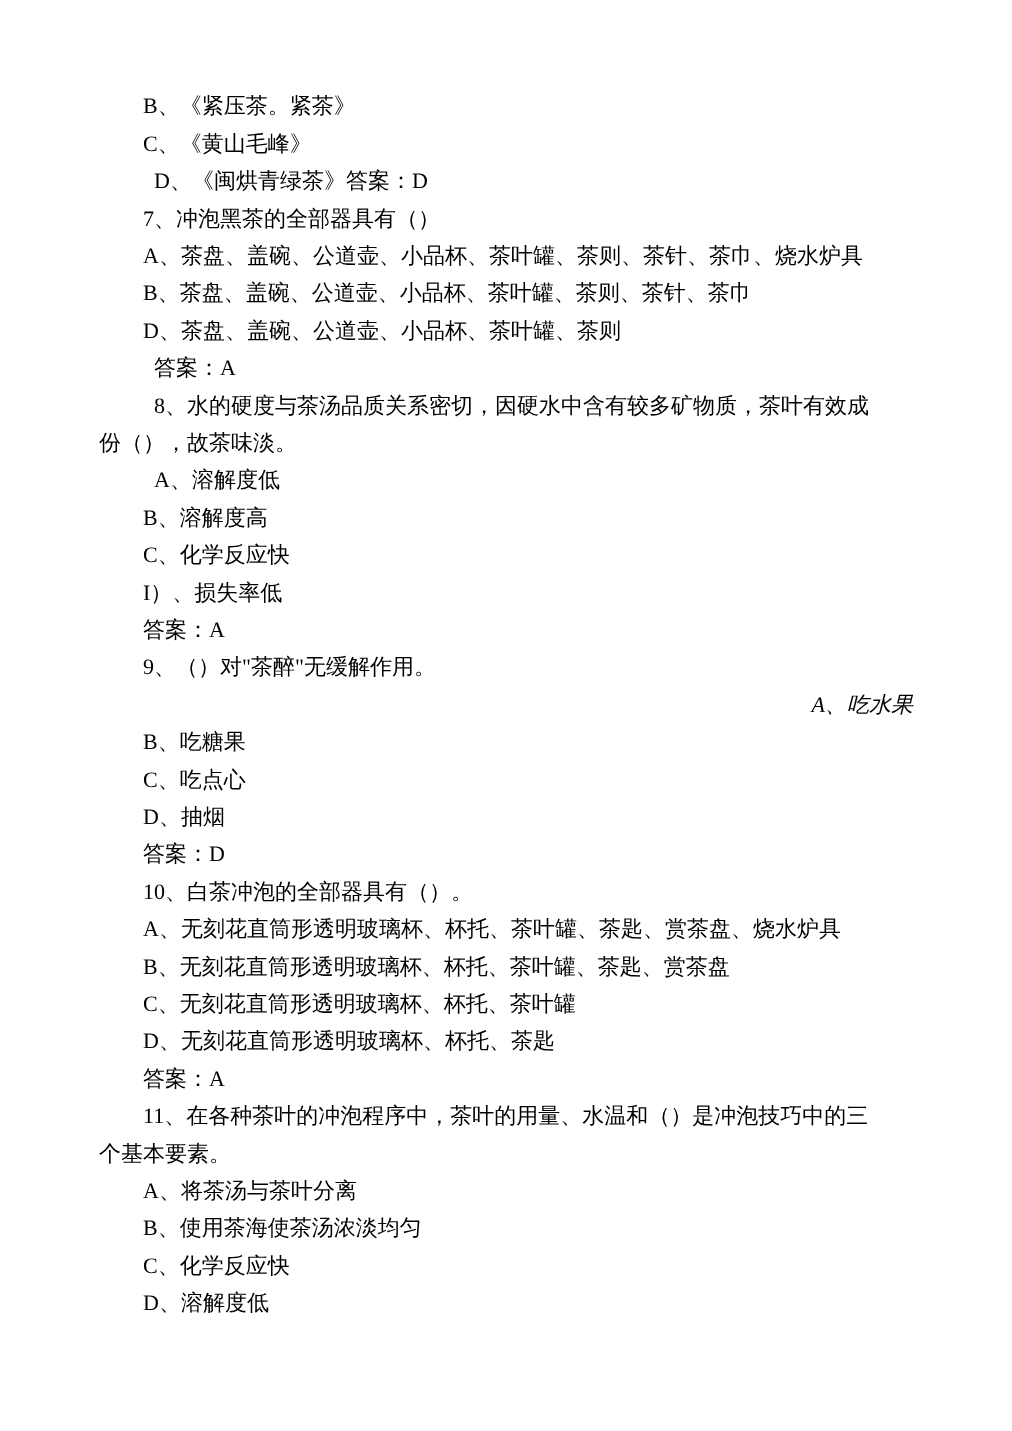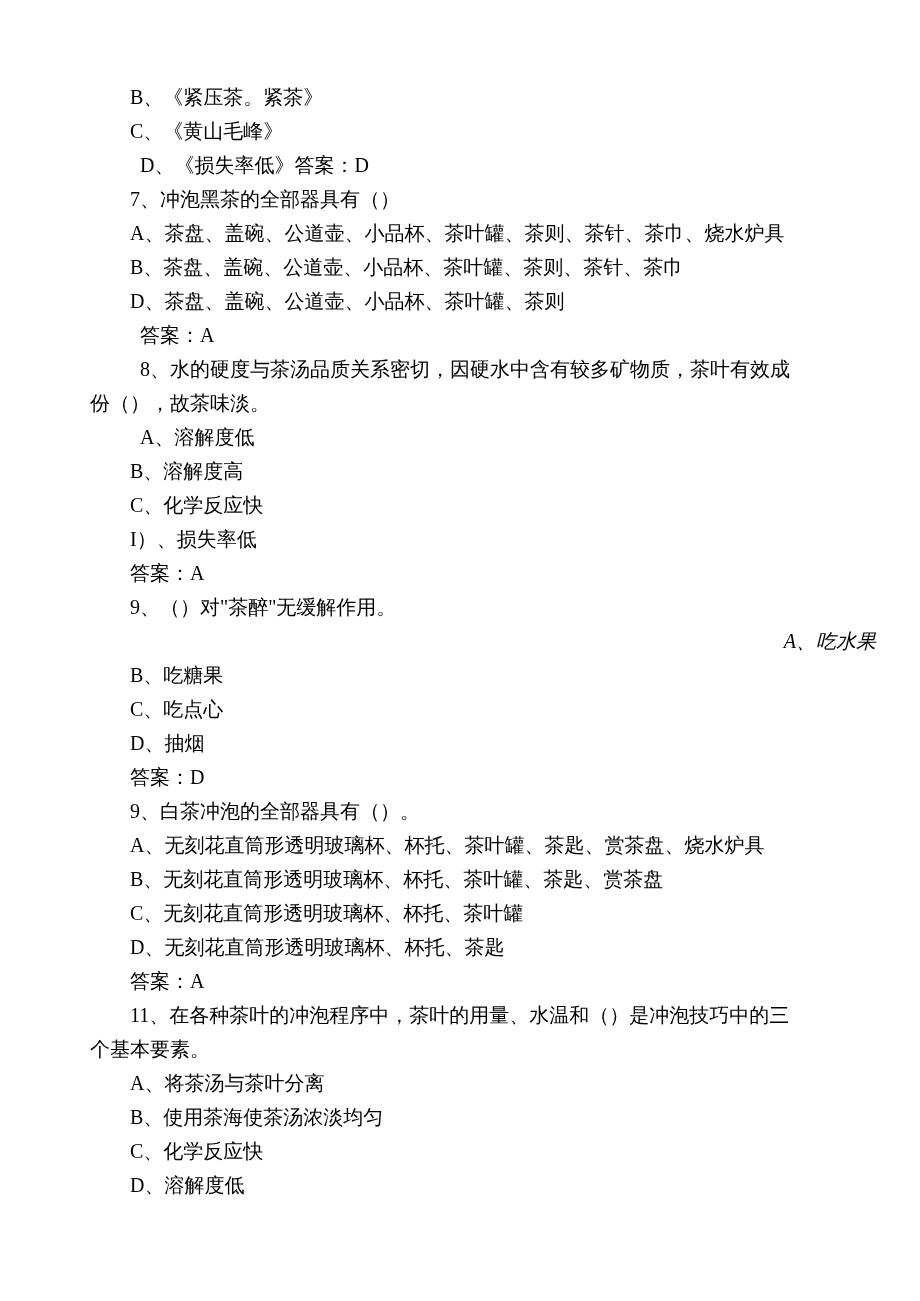--- a/index.html
+++ b/index.html
@@ -7,58 +7,58 @@
     padding: 0;
     background: #ffffff;
     font-family: "SimSun", "宋体", serif;
     font-size: 20px;
     line-height: 1.7;
     color: #000;
   }
   .page {
     width: 920px;
     min-height: 1301px;
-    padding: 80px 44px 60px 90px;
+    padding: 80px 90px 60px 90px;
     box-sizing: border-box;
   }
   .line {
     margin: 0;
     white-space: pre-wrap;
   }
   .indent1 { padding-left: 2em; }
   .indent2 { padding-left: 2.5em; }
   .no-indent { padding-left: 0; }
   .italic { font-style: italic; text-align: right; }
 </style>
 </head>
 <body>
 
 <div class="page">
   <p class="line indent1">B、《紧压茶。紧茶》</p>
   <p class="line indent1">C、《黄山毛峰》</p>
-  <p class="line indent2">D、《损失率低》答案：D</p>
+  <p class="line indent2">D、《闽烘青绿茶》答案：D</p>
   <p class="line indent1">7、冲泡黑茶的全部器具有（）</p>
   <p class="line indent1">A、茶盘、盖碗、公道壶、小品杯、茶叶罐、茶则、茶针、茶巾、烧水炉具</p>
   <p class="line indent1">B、茶盘、盖碗、公道壶、小品杯、茶叶罐、茶则、茶针、茶巾</p>
   <p class="line indent1">D、茶盘、盖碗、公道壶、小品杯、茶叶罐、茶则</p>
   <p class="line indent2">答案：A</p>
   <p class="line indent2">8、水的硬度与茶汤品质关系密切，因硬水中含有较多矿物质，茶叶有效成</p>
   <p class="line no-indent">份（），故茶味淡。</p>
   <p class="line indent2">A、溶解度低</p>
   <p class="line indent1">B、溶解度高</p>
   <p class="line indent1">C、化学反应快</p>
   <p class="line indent1">I）、损失率低</p>
   <p class="line indent1">答案：A</p>
   <p class="line indent1">9、（）对"茶醉"无缓解作用。</p>
   <p class="line indent1 italic">A、吃水果</p>
   <p class="line indent1">B、吃糖果</p>
   <p class="line indent1">C、吃点心</p>
   <p class="line indent1">D、抽烟</p>
   <p class="line indent1">答案：D</p>
-  <p class="line indent1">9、白茶冲泡的全部器具有（）。</p>
+  <p class="line indent1">10、白茶冲泡的全部器具有（）。</p>
   <p class="line indent1">A、无刻花直筒形透明玻璃杯、杯托、茶叶罐、茶匙、赏茶盘、烧水炉具</p>
   <p class="line indent1">B、无刻花直筒形透明玻璃杯、杯托、茶叶罐、茶匙、赏茶盘</p>
   <p class="line indent1">C、无刻花直筒形透明玻璃杯、杯托、茶叶罐</p>
   <p class="line indent1">D、无刻花直筒形透明玻璃杯、杯托、茶匙</p>
   <p class="line indent1">答案：A</p>
   <p class="line indent1">11、在各种茶叶的冲泡程序中，茶叶的用量、水温和（）是冲泡技巧中的三</p>
   <p class="line no-indent">个基本要素。</p>
   <p class="line indent1">A、将茶汤与茶叶分离</p>
   <p class="line indent1">B、使用茶海使茶汤浓淡均匀</p>
   <p class="line indent1">C、化学反应快</p>

